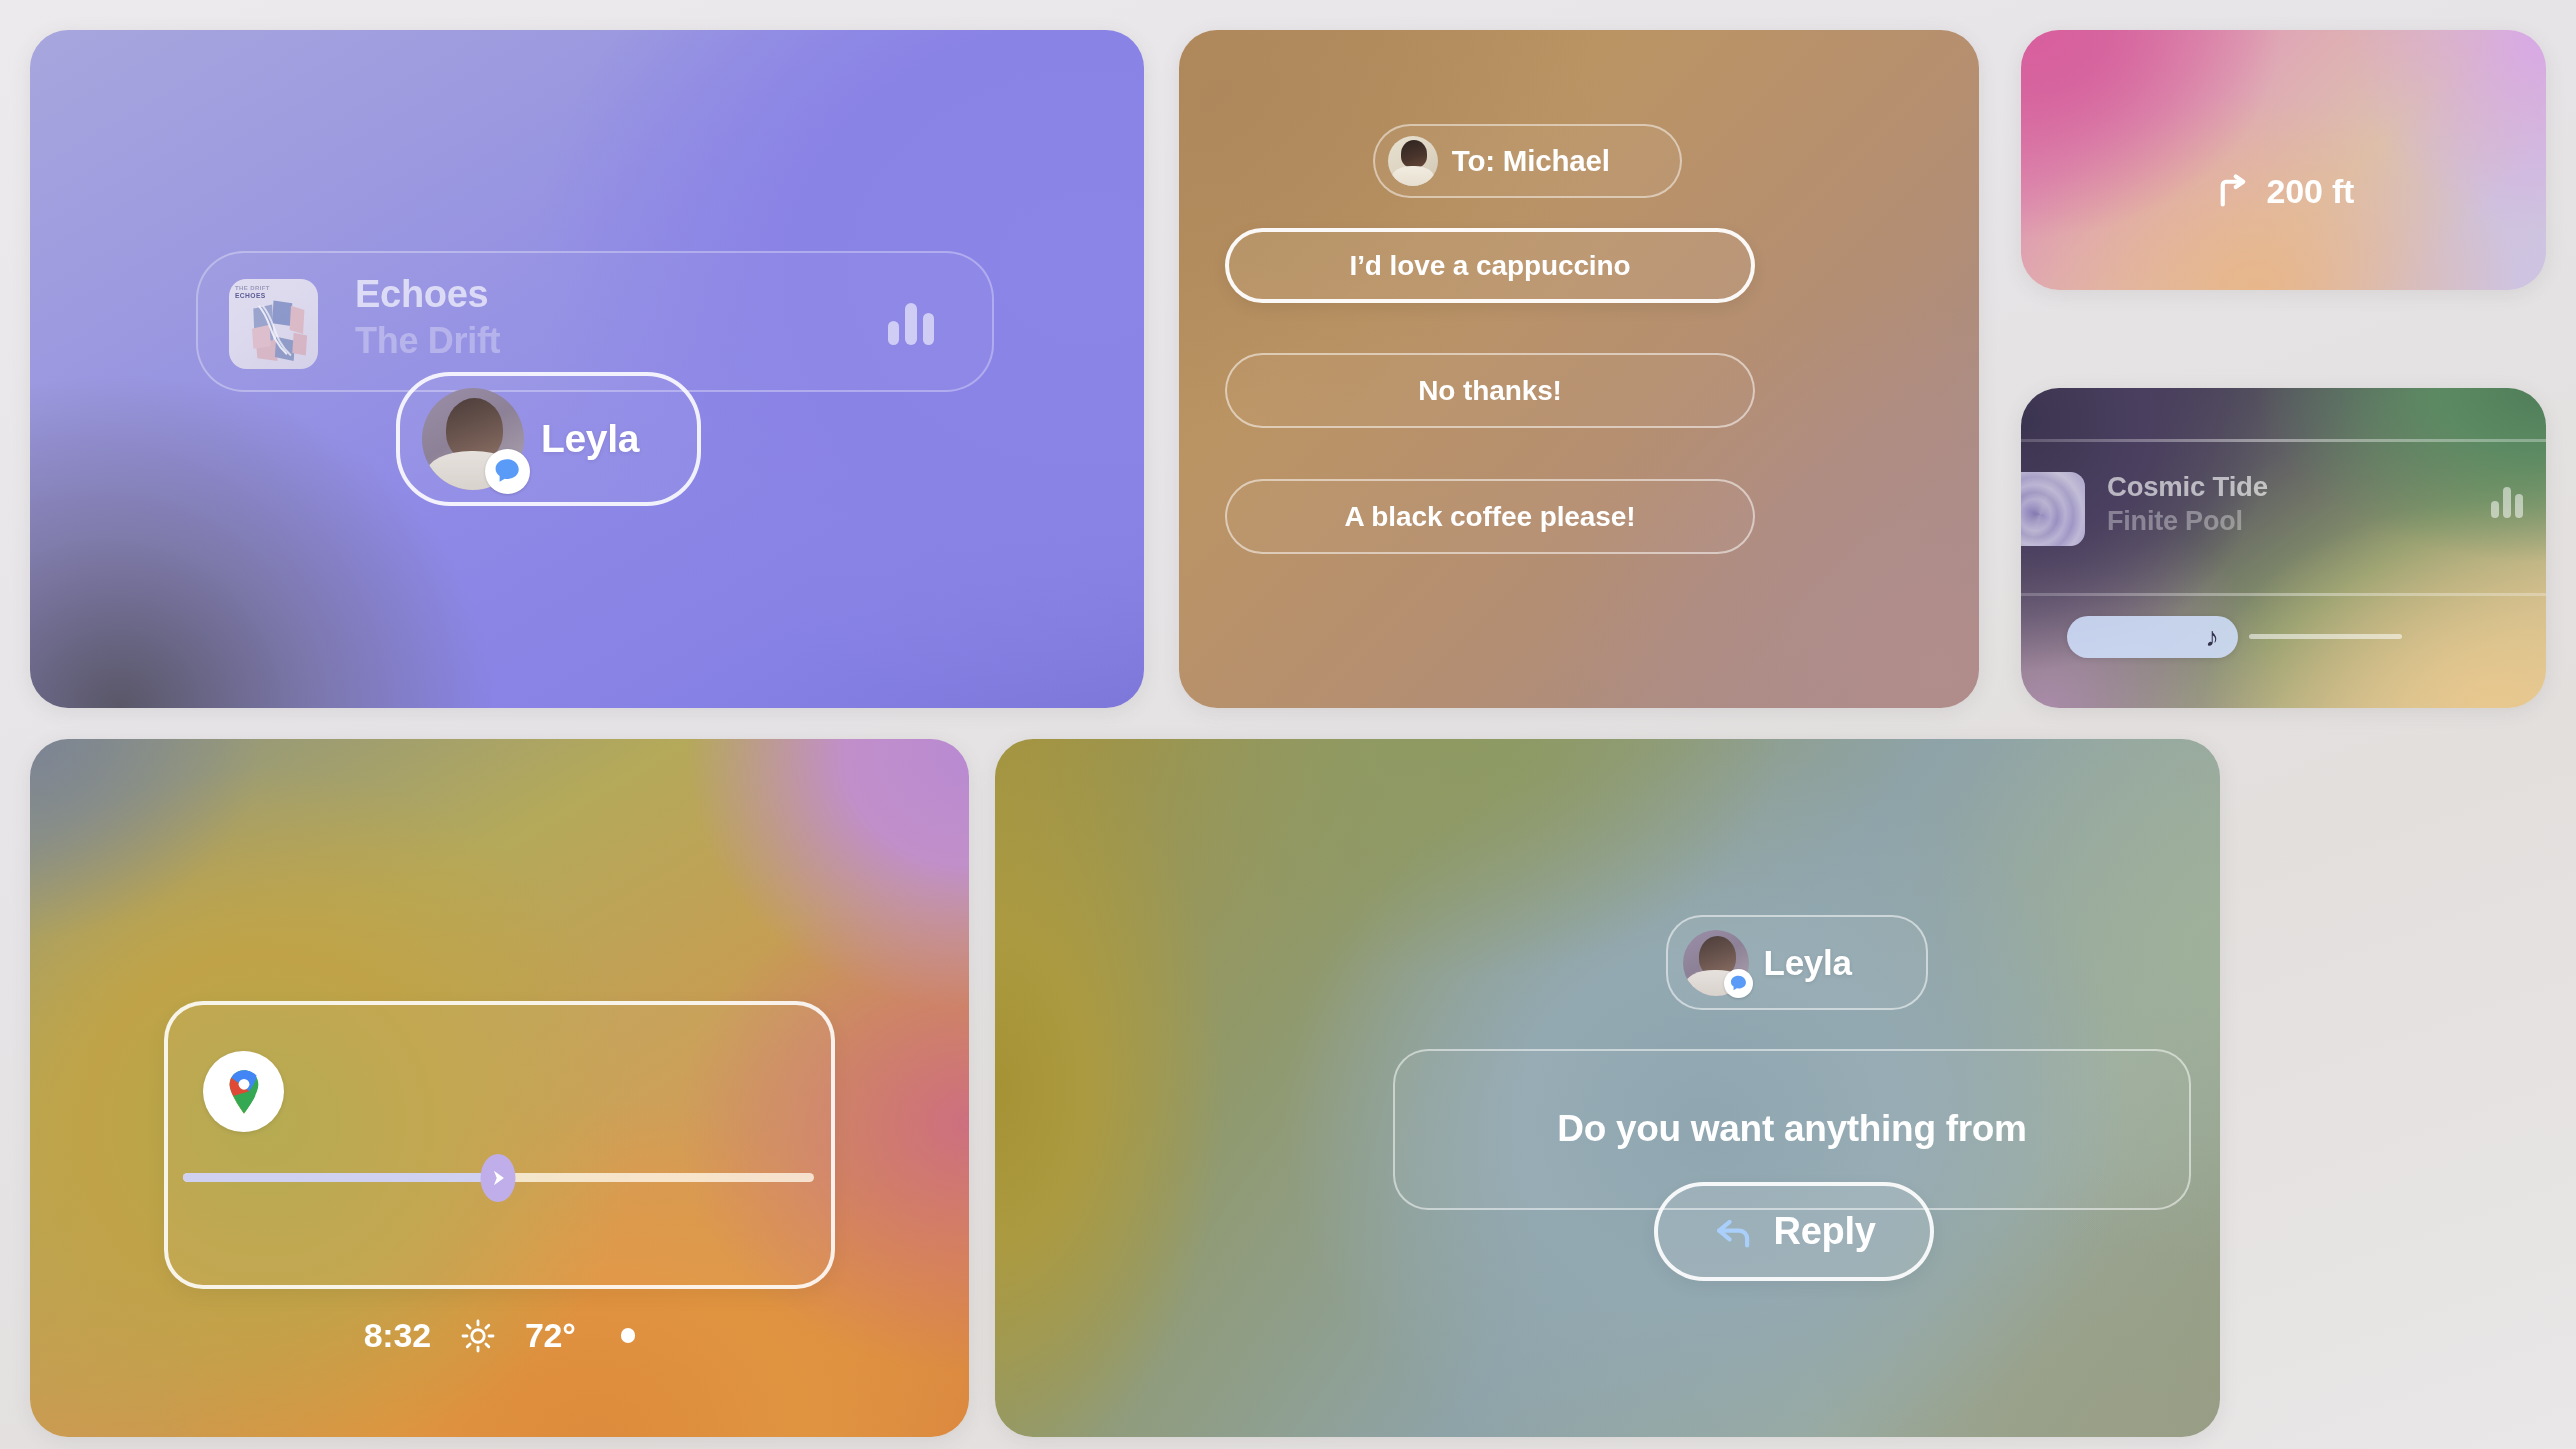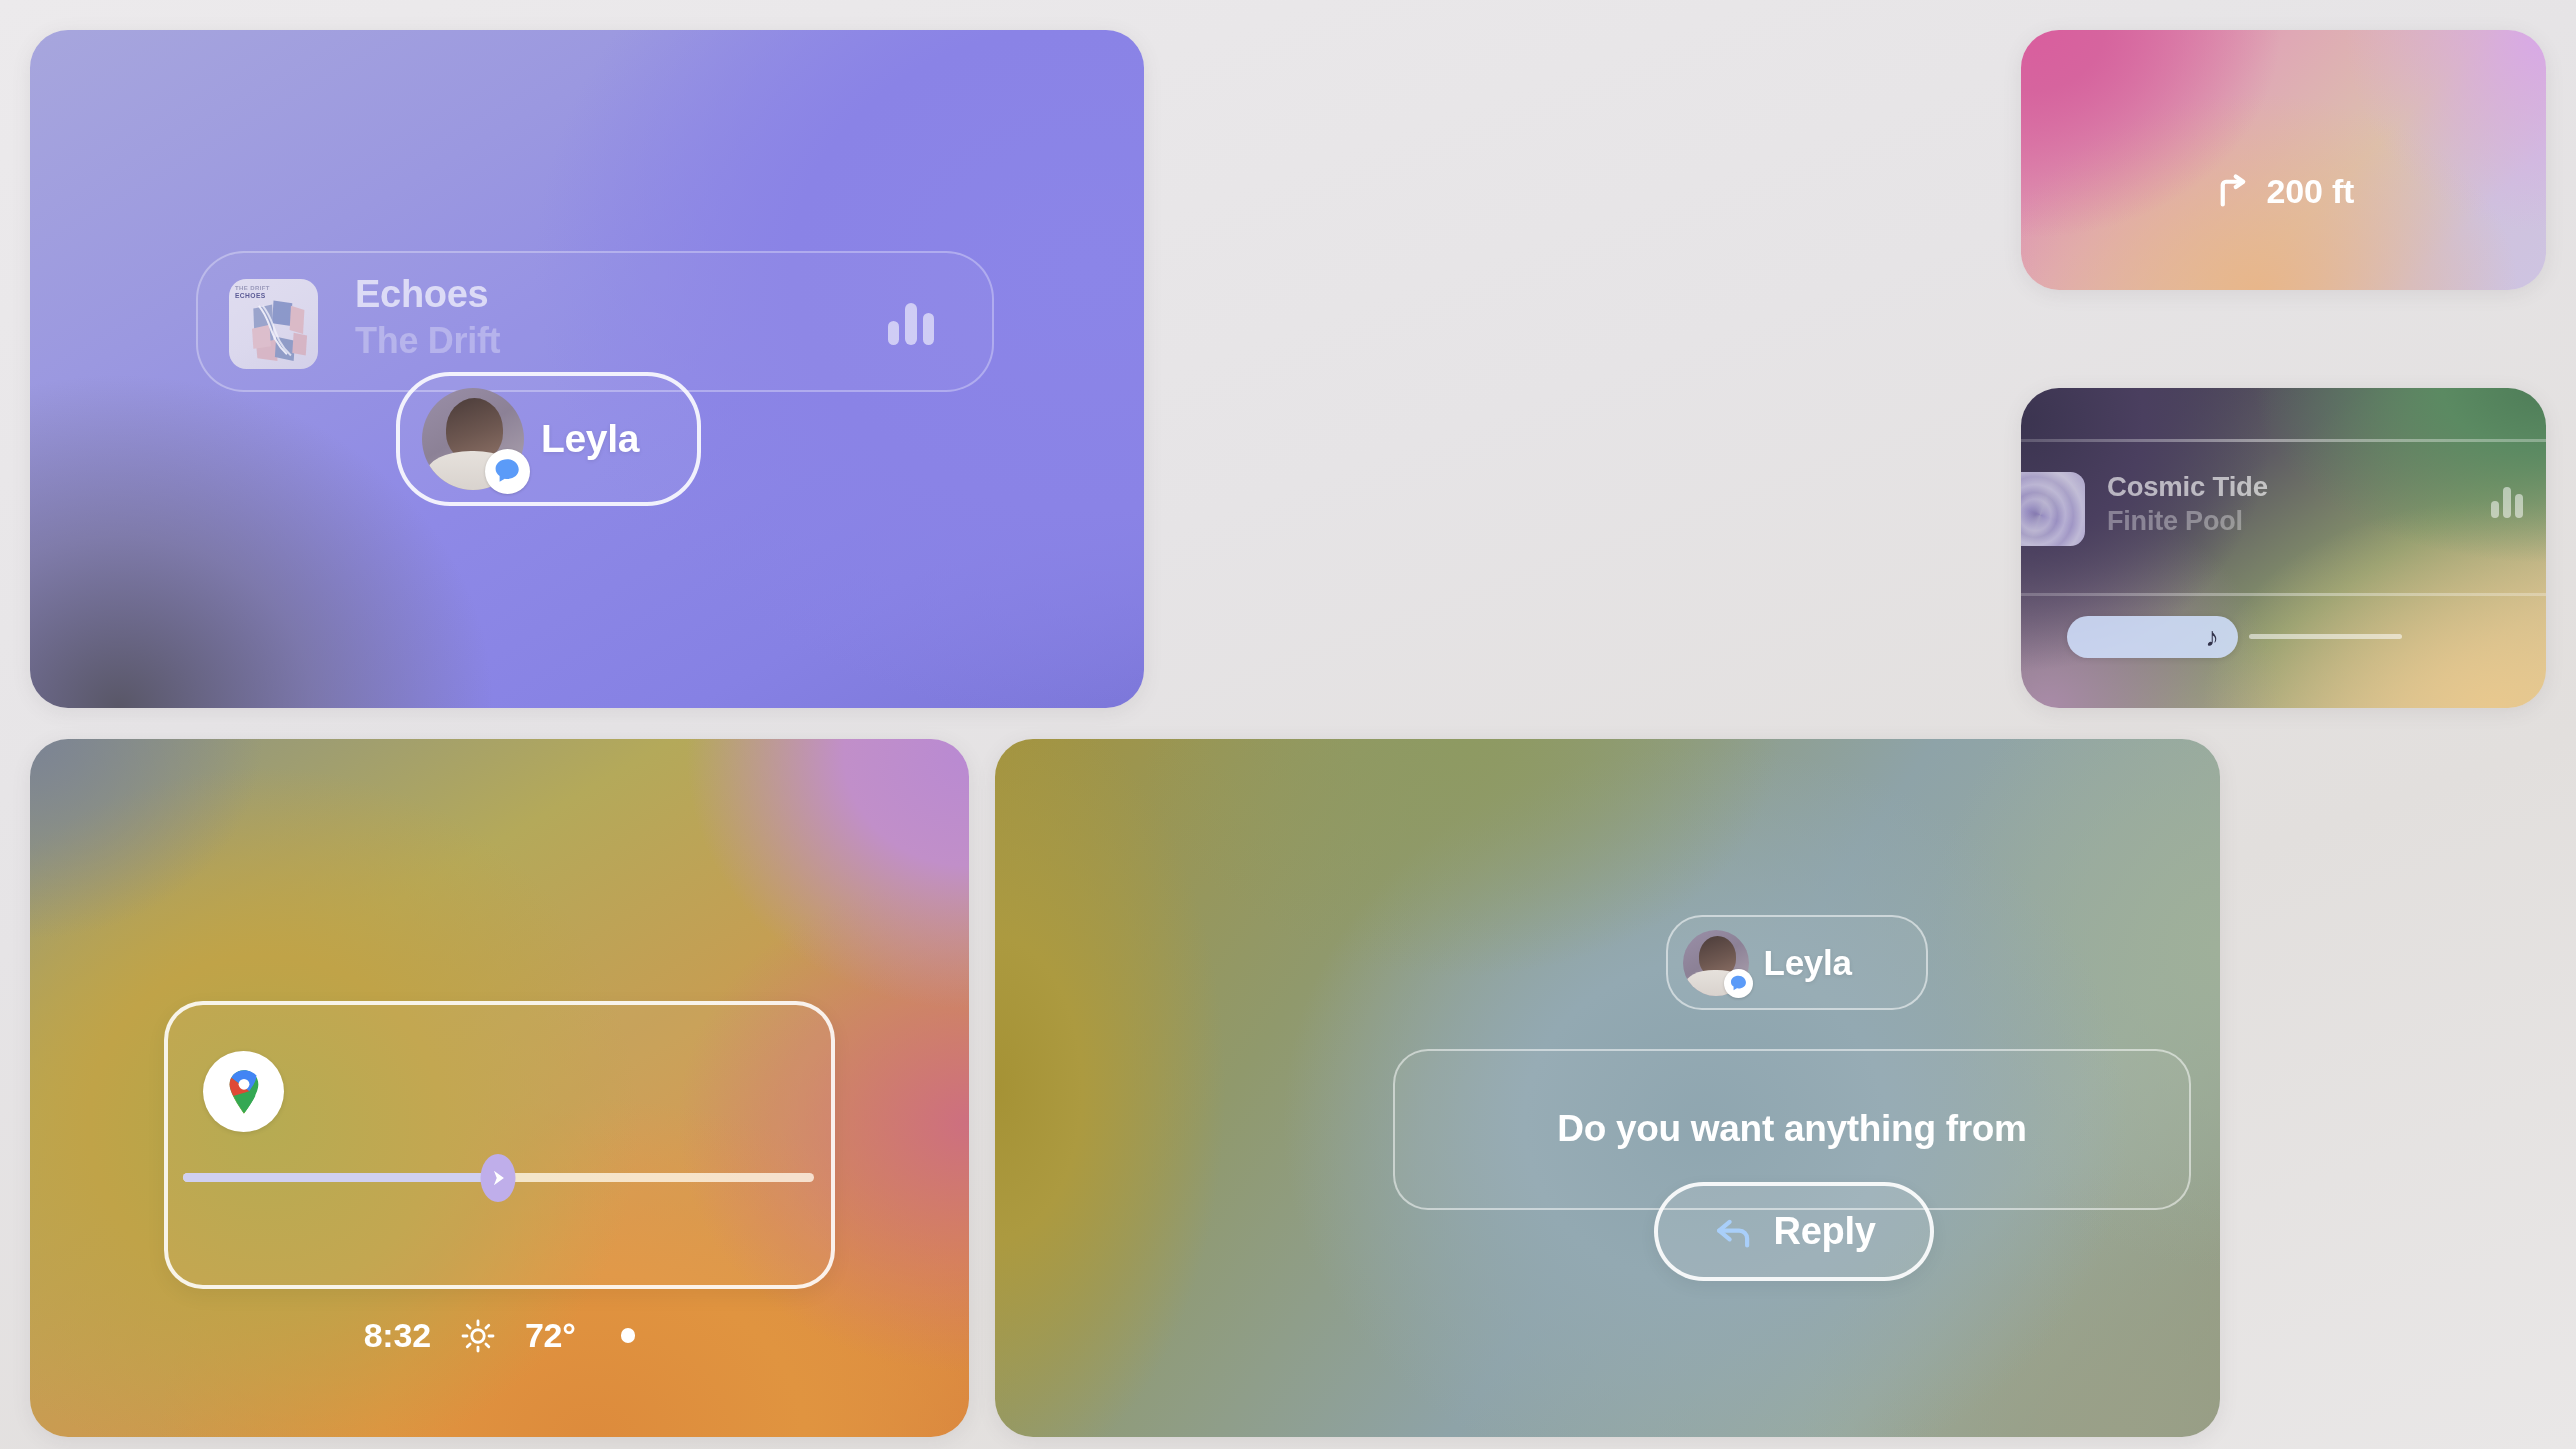--- a/index.html
+++ b/index.html
@@ -381,20 +381,33 @@
         <div class="badge-msg">
           <svg viewBox="0 0 24 24">
             <path d="M12 3.2c-5 0-8.6 3.1-8.6 7 0 2.2 1.1 4.1 3 5.4v4.2l3.8-2.2c.6.1 1.2.2 1.8.2 5 0 8.6-3.1 8.6-7s-3.6-7.6-8.6-7.6z" fill="#5b9bf8"></path>
           </svg>
         </div>
       </div>
       <div class="chip-name">Leyla</div>
     </div>
   </div>
 
+  <div class="card" id="card-replies">
+
+    <div class="pill" id="to-chip">
+      <div class="avatar">
+        <div class="face"></div>
+      </div>
+      <div class="to-label">To: Michael</div>
+    </div>
+
+    <div class="reply-option sel" id="opt-0">I’d love a cappuccino</div>
+    <div class="reply-option norm" id="opt-1">No thanks!</div>
+    <div class="reply-option norm" id="opt-2">A black coffee please!</div>
+  </div>
 
   <div class="card" id="card-nav">
     <div id="nav-row">
       <svg class="turn-icon" viewBox="0 0 24 24">
         <path d="M6 20V8a2 2 0 0 1 2-2h9" stroke="#ffffff" stroke-width="2.6" fill="none" stroke-linecap="round" stroke-linejoin="round"></path>
         <path d="M14 2.8L18.6 6 14 9.2" stroke="#ffffff" stroke-width="2.6" fill="none" stroke-linecap="round" stroke-linejoin="round"></path>
       </svg>
       <div class="nav-dist">200 ft</div>
     </div>
   </div>

